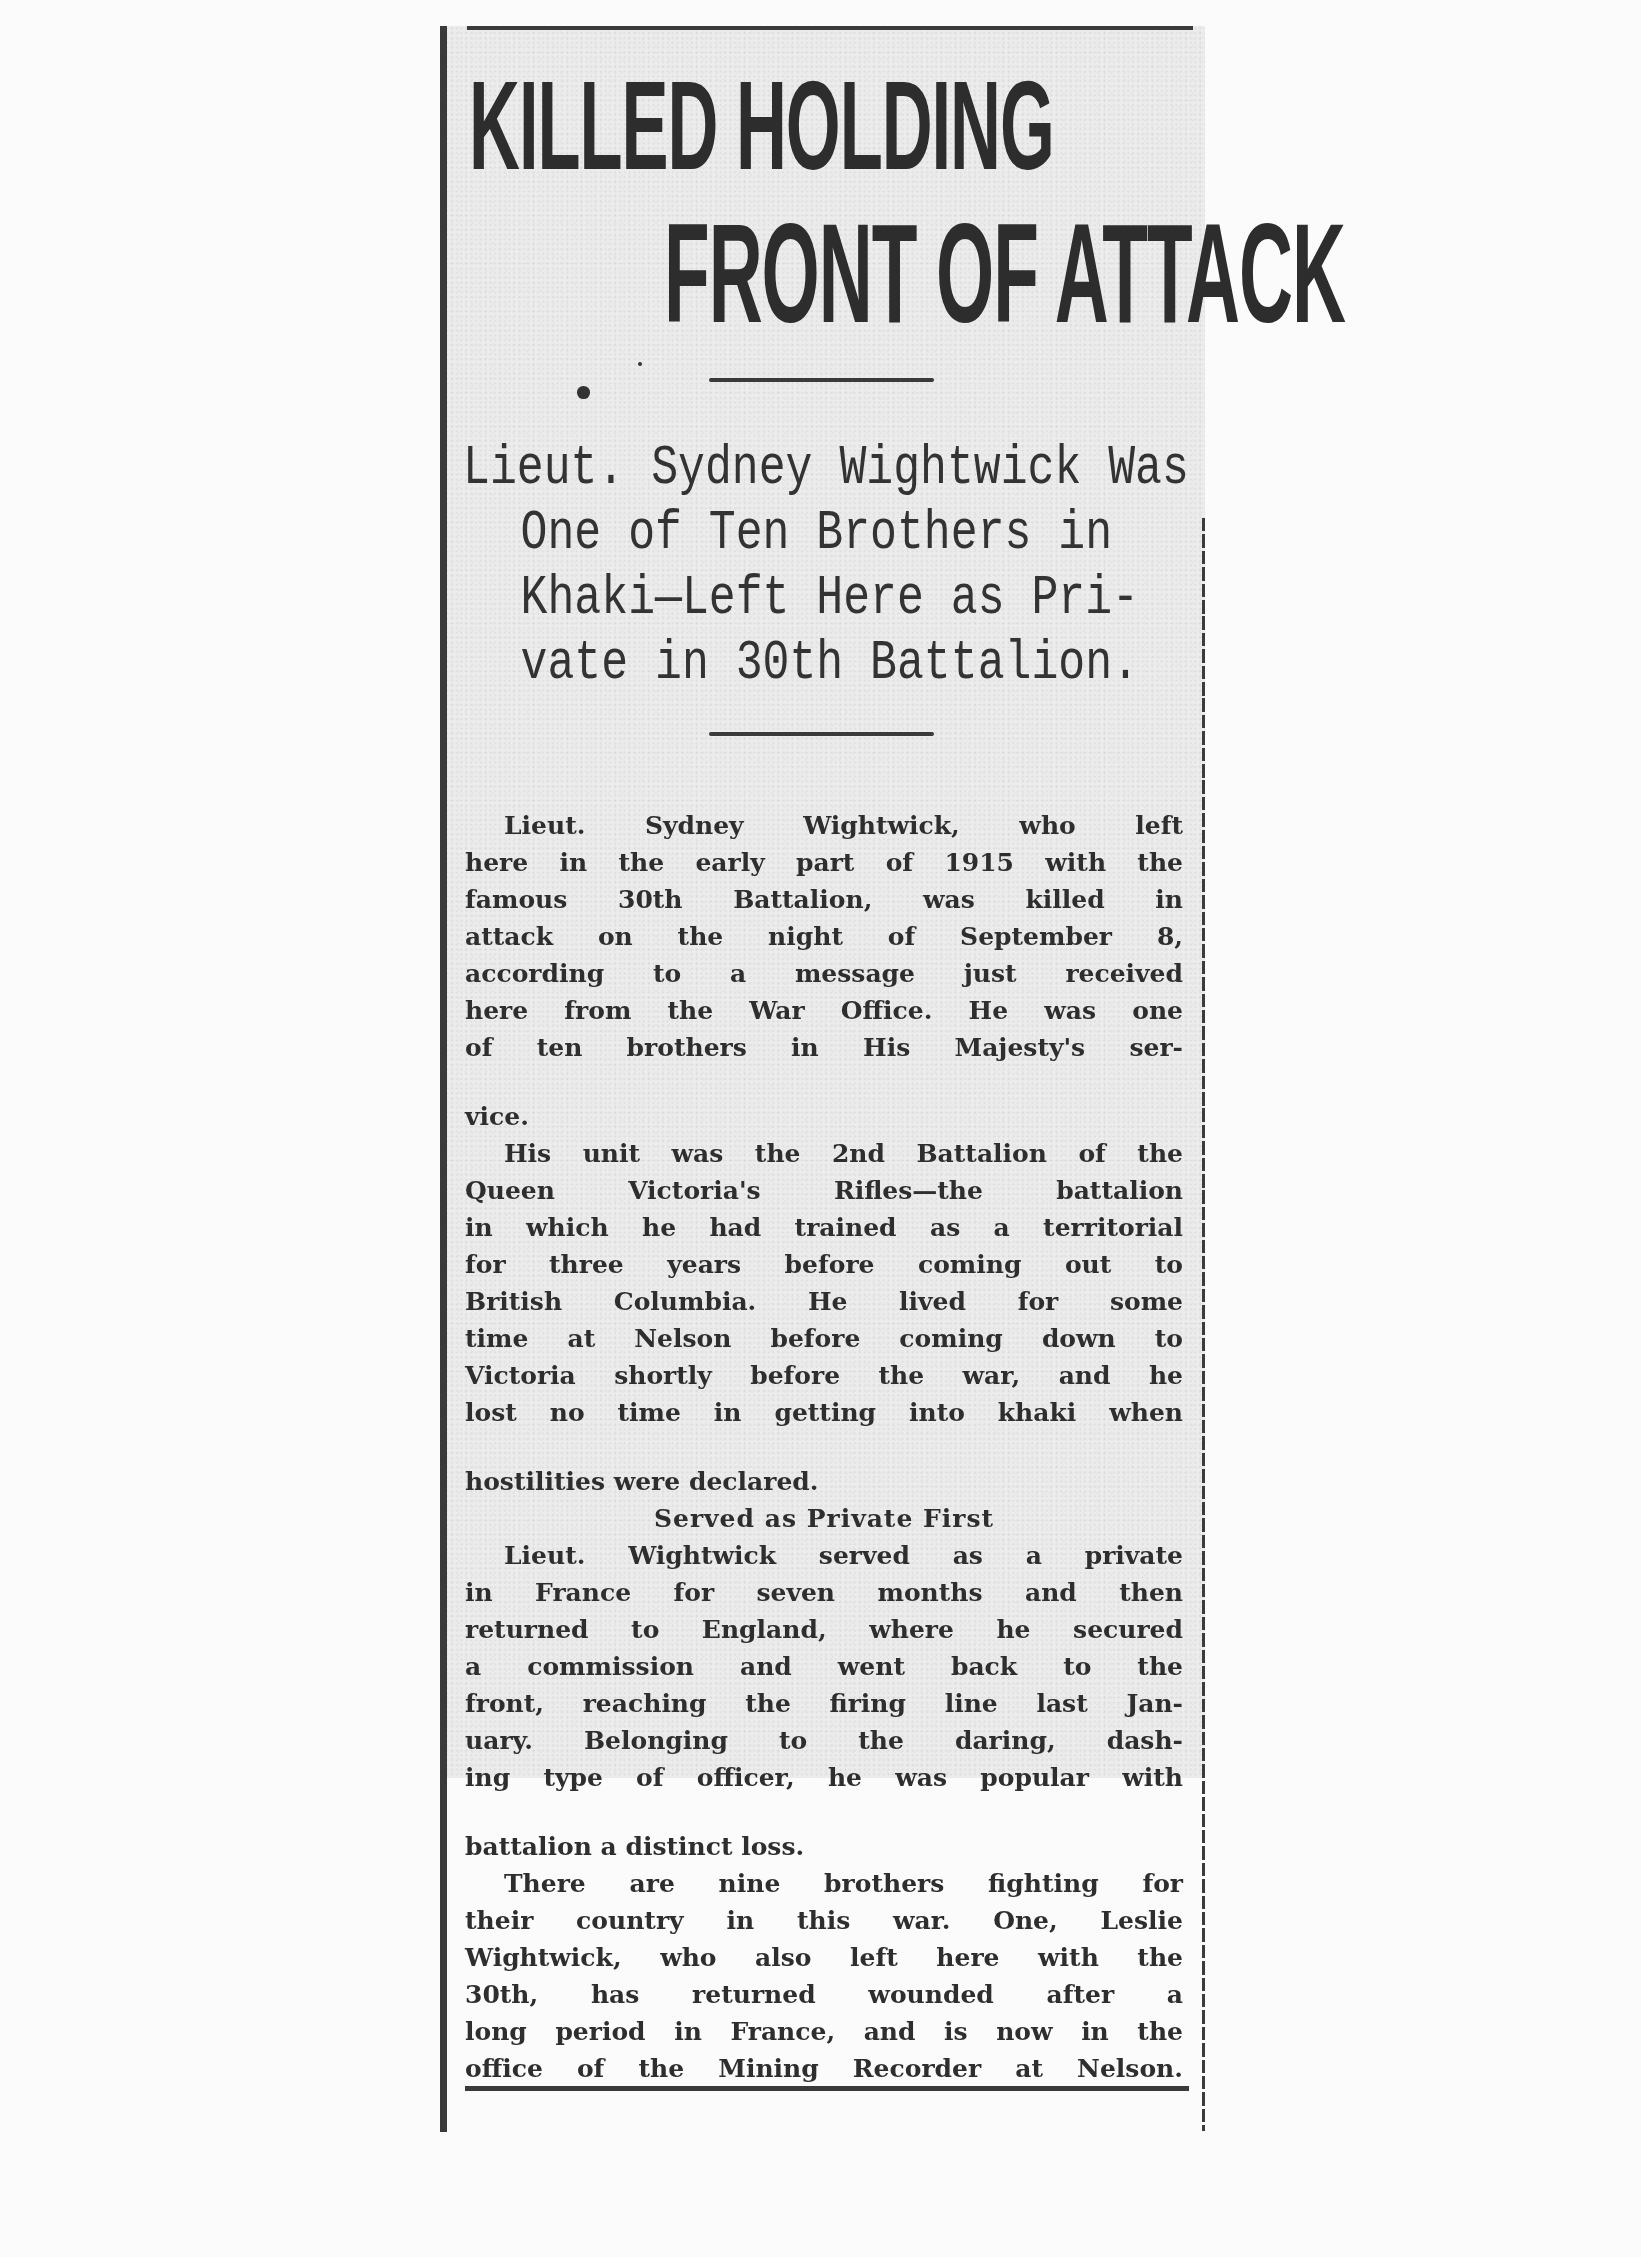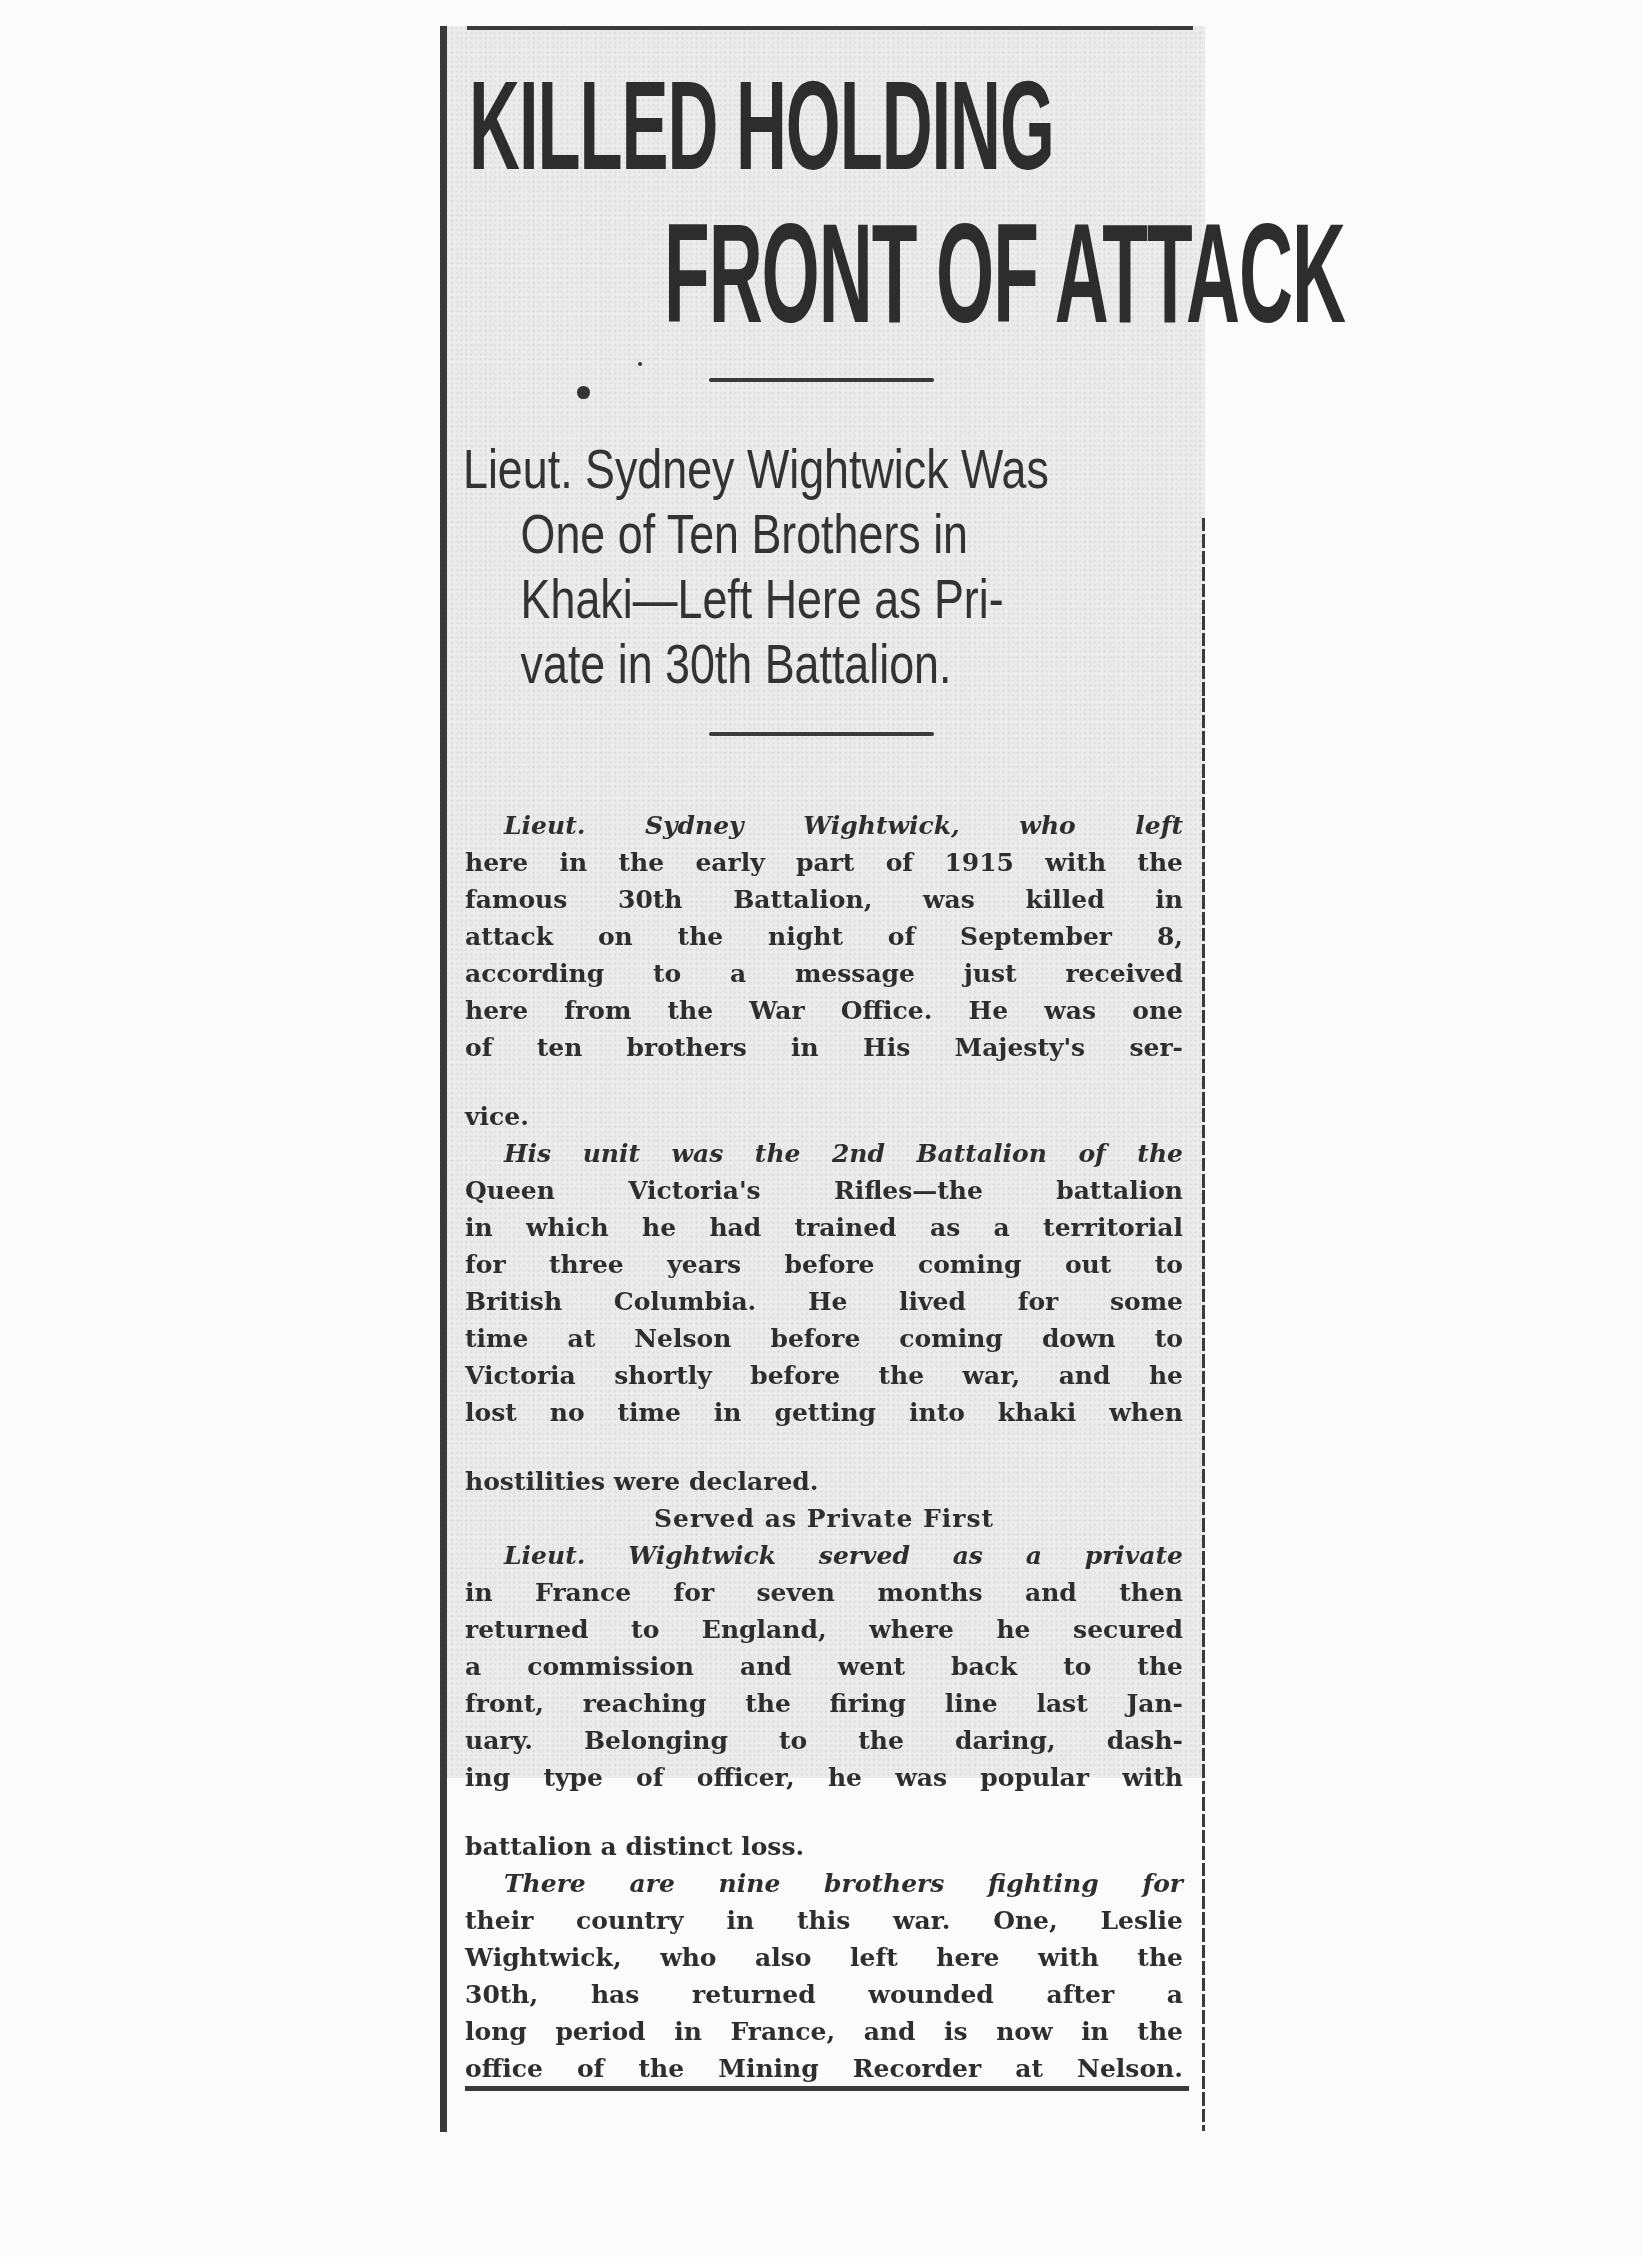--- a/index.html
+++ b/index.html
@@ -32,34 +32,34 @@
   .headline {
     position:absolute; color:#2d2d2d;
     font-family:"Liberation Sans", sans-serif; font-weight:bold;
     transform-origin:left top; white-space:nowrap; letter-spacing:-1.9px;
   }
   .hl-1 { left:29px; top:37px; font-size:126px; line-height:126px; transform:scaleX(0.56); }
   .hl-2 { left:224px; top:177px; font-size:141px; line-height:141px; transform:scaleX(0.53); }
 
   .deck {
     position:absolute; left:23px; top:410px; width:724px;
-    font-family:Liberation Sans, sans-serif; color:#333;
+    font-family:Liberation Mono, monospace; color:#333;
     font-size:56px; line-height:65px;
   }
   .deck .dl { display:block; white-space:nowrap; transform-origin:left top; transform:scaleX(0.8); }
   .deck .dl.ind { padding-left:72px; }
 
   .body-text {
     position:absolute; left:25px; top:781px; width:718px;
     font-family:"DejaVu Serif", serif; font-weight:bold; color:#2e2e2e;
     font-size:25px; line-height:37px;
   }
   .body-text .bl { display:block; white-space:nowrap; height:37px; text-align:justify; text-align-last:justify; }
   .body-text .bl.last { text-align-last:left;margin-top:32px; }
-  .body-text .bl.indent { padding-left:39px;font-style:italic; }
+  .body-text .bl.indent { padding-left:39px; }
   .body-text .bl.subhead { text-align:center; text-align-last:center; font-weight:700; letter-spacing:1px; }
 </style>
 </head>
 <body>
 
 <div class="clipping">
   <div class="left-border"></div>
   <div class="right-border"></div>
   <div class="top-rule"></div>
 

